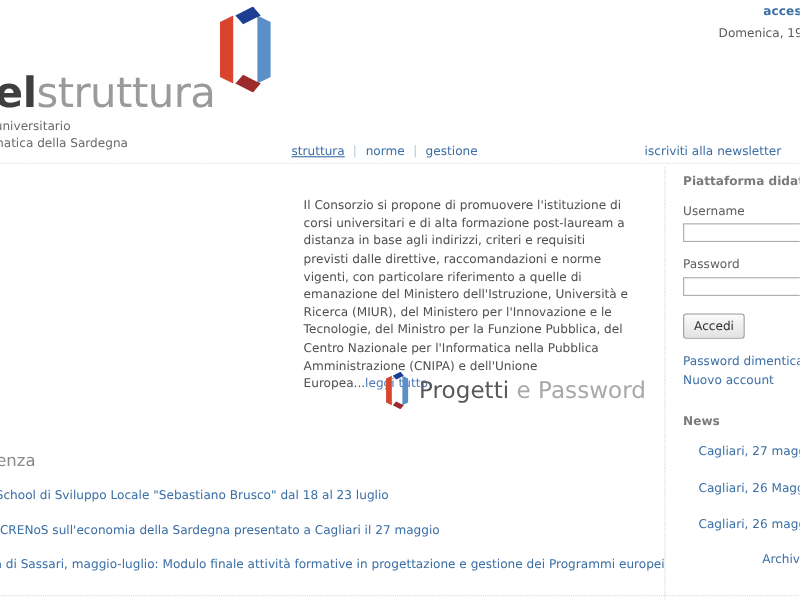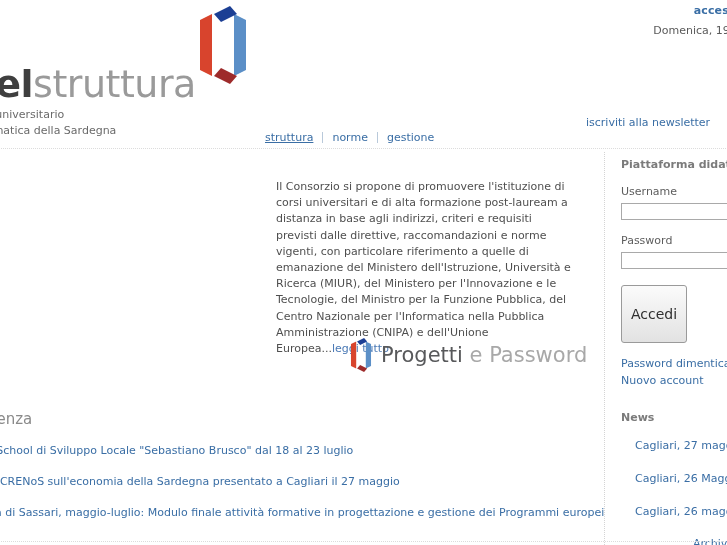--- a/index.html
+++ b/index.html
@@ -113,21 +113,21 @@
   .nav a:first-child { padding-left: 0; text-decoration: underline; }
   .nav .sep {
     width: 1px;
     height: 11px;
     background: #b9c9da;
   }
 
   .newsletter {
     position: absolute;
     left: 662px;
-    top: 116px;
+    top: 131px;
   }
   .newsletter a {
     color: #3a6ea5;
     text-decoration: none;
     font-size: 11px;
   }
 
   .hrule {
     position: absolute;
     left: 0;
@@ -244,26 +244,26 @@
     background: #ffffff;
     box-sizing: border-box;
     margin-bottom: 14px;
     font-family: "DejaVu Sans", "Liberation Sans", sans-serif;
     font-size: 11px;
     padding: 0 3px;
     color: #333;
   }
   .submit-btn {
     margin-top: 2px;
-    padding: 20px 9px;
+    padding: 4px 9px;
     border: 1px solid #9a9a9a;
     border-radius: 3px;
     background: linear-gradient(#fbfbfb, #e2e2e2);
     font-family: "DejaVu Sans", "Liberation Sans", sans-serif;
-    font-size: 14px;
+    font-size: 11px;
     color: #2f2f2f;
     cursor: pointer;
   }
   .side-links {
     margin-top: 14px;
   }
   .side-links a {
     display: block;
     color: #3a6ea5;
     text-decoration: none;

